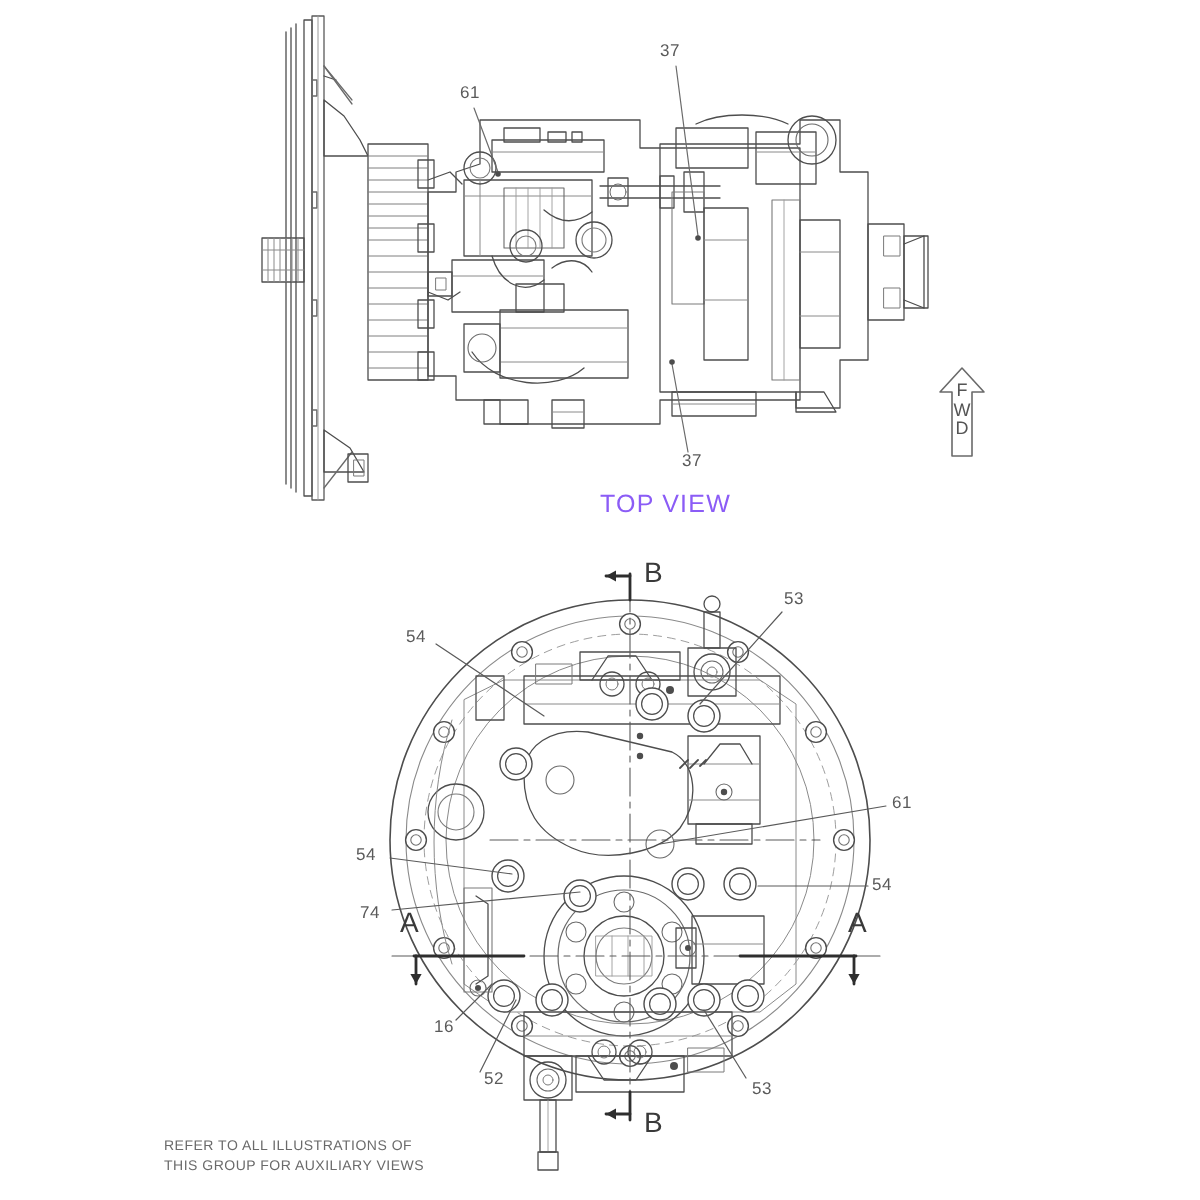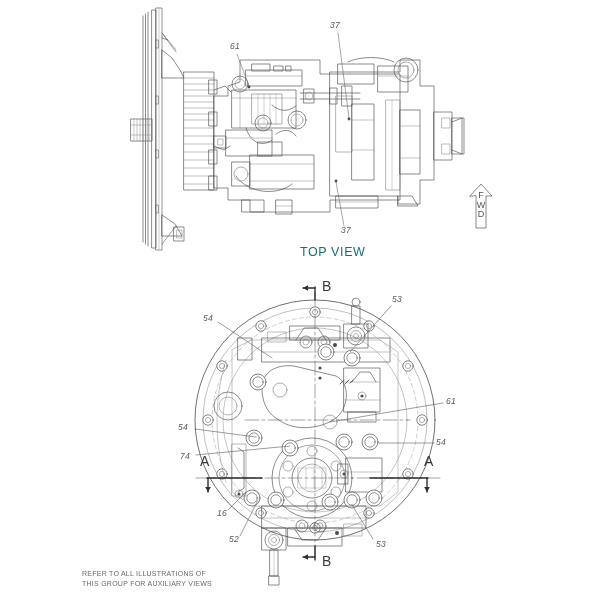--- a/index.html
+++ b/index.html
@@ -23,29 +23,28 @@
   .lbl {
     position: absolute;
     font-family: "Liberation Sans", sans-serif;
     color: #4a4a4a;
     white-space: nowrap;
   }
   .callout {
     font-size: 8.5px;
     color: #5a5a5a;
     letter-spacing: 0.3px;
-    font-style: italic;
   }
   .section-letter {
     font-size: 14px;
     color: #3a3a3a;
   }
   .viewtitle {
     font-size: 12.5px;
-    color: #0f766e;
+    color: #8b5cf6;
     letter-spacing: 0.6px;
   }
   .note {
     font-size: 7px;
     color: #6a6a6a;
     line-height: 9.5px;
     letter-spacing: 0.25px;
   }
   .fwd-letter {
     font-size: 9px;
@@ -425,21 +424,21 @@
   <div class="lbl callout" style="left:341px; top:225px;">37</div>
   <div class="lbl viewtitle" style="left:300px; top:245px;">TOP VIEW</div>
 
   <div class="lbl callout" style="left:203px; top:313px;">54</div>
   <div class="lbl callout" style="left:392px; top:294px;">53</div>
   <div class="lbl callout" style="left:446px; top:396px;">61</div>
   <div class="lbl callout" style="left:436px; top:437px;">54</div>
   <div class="lbl callout" style="left:178px; top:422px;">54</div>
   <div class="lbl callout" style="left:180px; top:451px;">74</div>
   <div class="lbl callout" style="left:217px; top:508px;text-align:right;">16</div>
-  <div class="lbl callout" style="left:229px; top:534px;">52</div>
+  <div class="lbl callout" style="left:242px; top:534px;">52</div>
   <div class="lbl callout" style="left:376px; top:539px;">53</div>
 
   <div class="lbl section-letter" style="left:322px; top:278px;">B</div>
   <div class="lbl section-letter" style="left:322px; top:553px;">B</div>
   <div class="lbl section-letter" style="left:200px; top:453px;">A</div>
   <div class="lbl section-letter" style="left:424px; top:453px;">A</div>
 
 
   <div style="position:absolute; left:472px; top:191px; width:18px;">
     <div class="fwd-letter">F</div>

